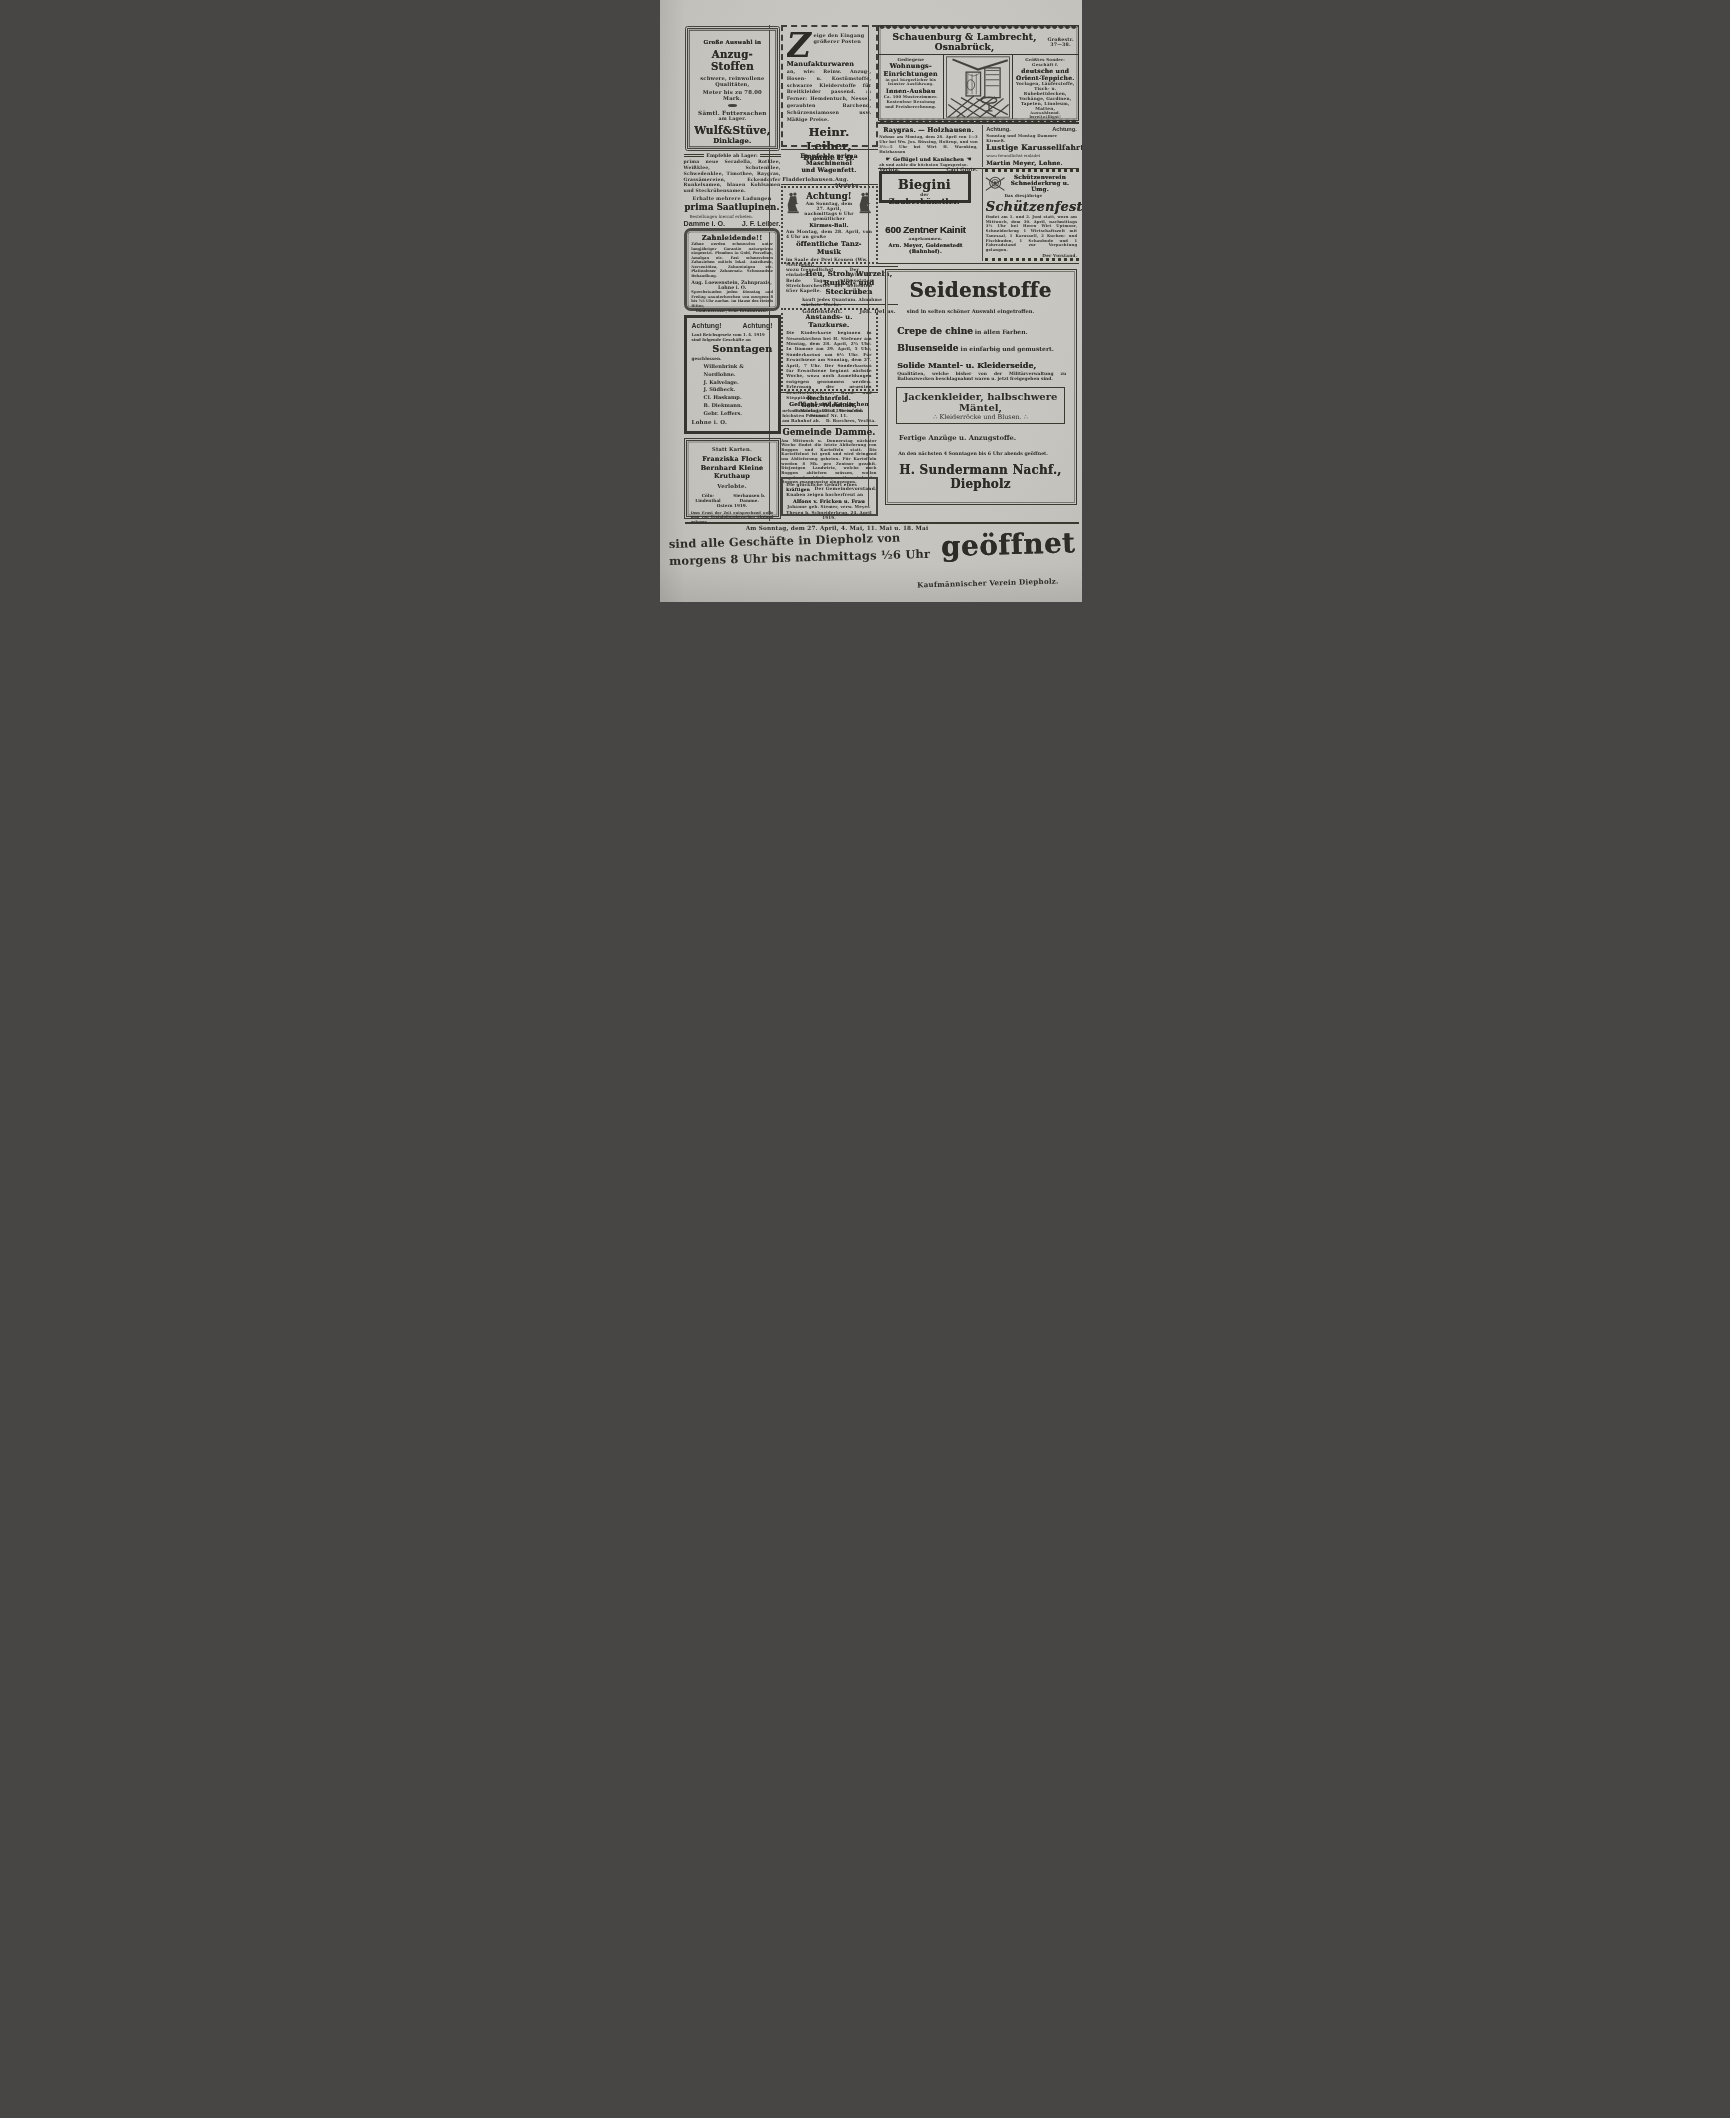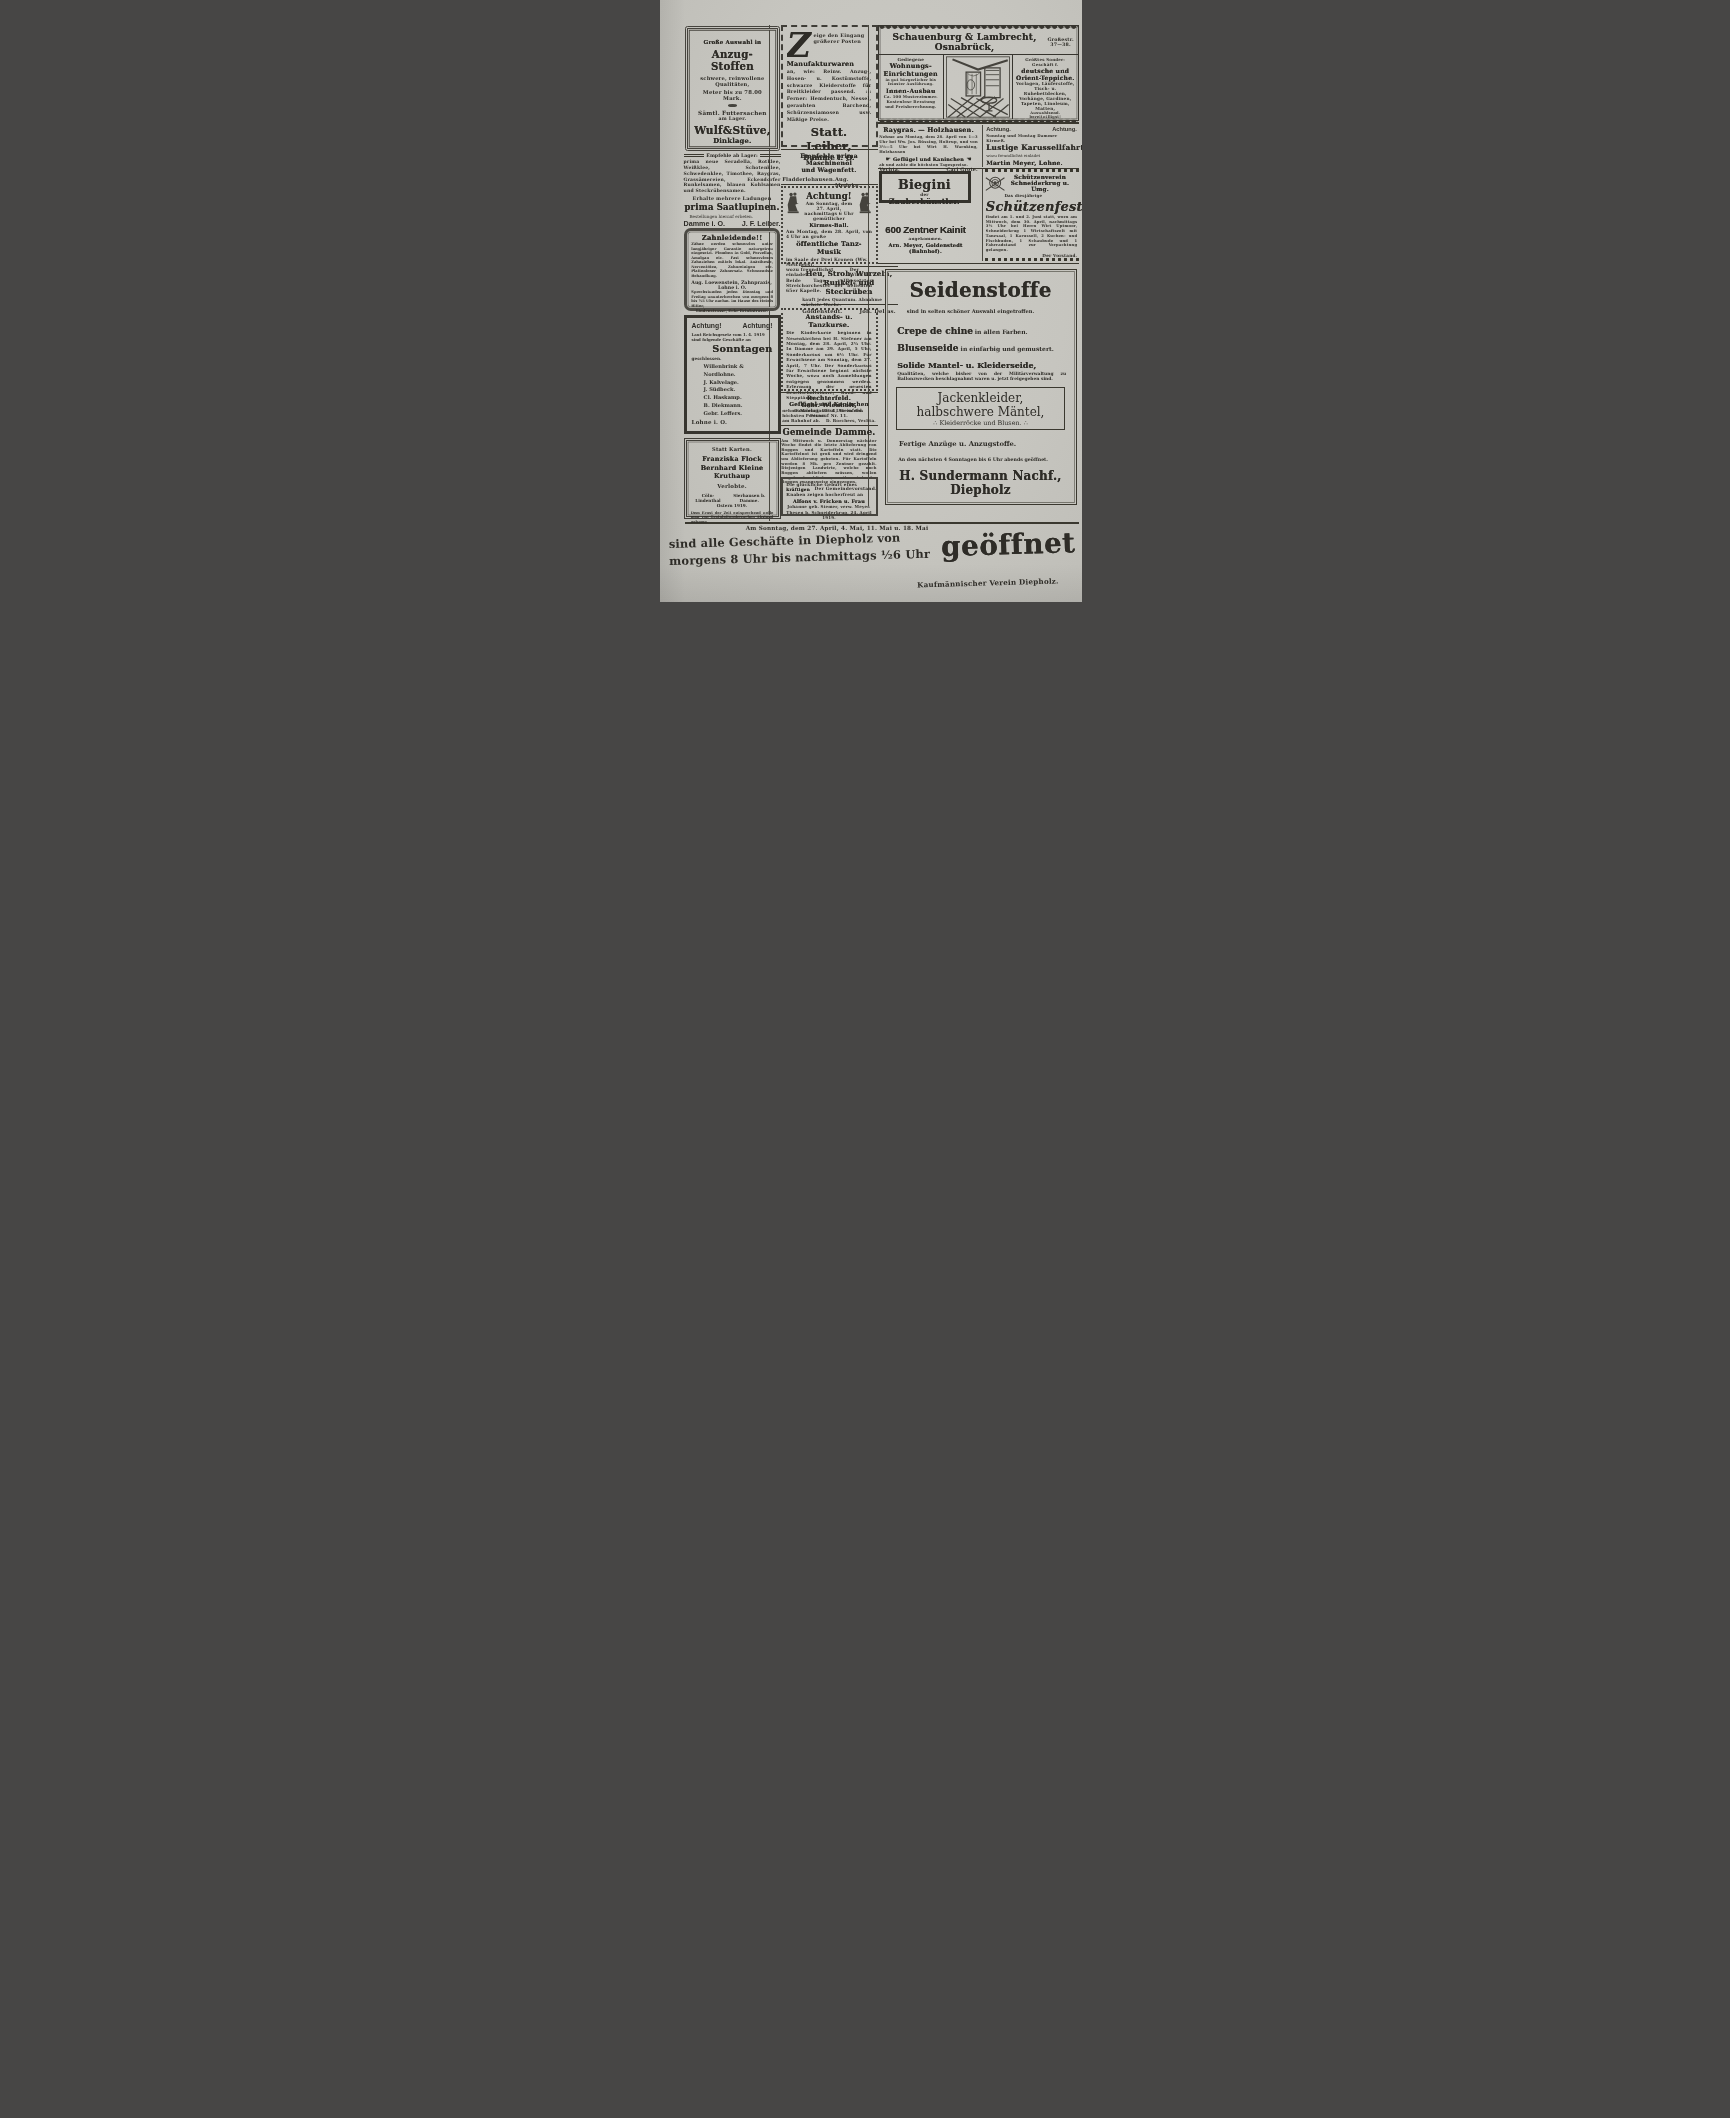--- a/index.html
+++ b/index.html
@@ -136,21 +136,21 @@
     </div>
 
     <div class="ad b-tiles" style="left:121px;top:25.4px;width:97px;height:122px;padding:4.2px 4.2px 2.5px;">
       <div style="overflow:hidden;">
         <span class="frak inkblur" style="float:left;font-size:33px;line-height:.8;font-style:italic;margin:1.7px 2.5px 0 0;">Z</span>
         <div class="frak" style="font-size:4.9px;">eige den Eingang</div>
         <div class="frak" style="font-size:4.9px;">größerer Posten</div>
         <div class="frak inkblur" style="font-size:6.4px;margin:1.7px 0 1.3px;">Manufakturwaren</div>
         <div class="frak j" style="font-size:4.7px;line-height:1.45;">an, wie: Reinw. Anzug-, Hosen- u. Kostümstoffe, schwarze Kleiderstoffe für Breitkleider passend. ::: Ferner: Hemdentuch, Nessel, gerauhten Barchend, Schürzensiamosen usw. Mäßige Preise.</div>
       </div>
-      <div class="c frak inkblur" style="font-size:11.4px;margin-top:1.7px;">Statt. Leiber,</div>
+      <div class="c frak inkblur" style="font-size:11.4px;margin-top:1.7px;">Heinr. Leiber,</div>
       <div class="c frak inkblur" style="font-size:7.2px;">Damme i. O.</div>
     </div>
 
     <div class="ad" style="left:121px;top:149px;width:97px;height:36px;border-top:1.3px double #3a382f;border-bottom:0.8px solid #3a382f;padding:2.1px 1.7px;">
       <div class="c frak inkblur" style="font-size:6.1px;">Empfehle prima Maschinenöl</div>
       <div class="c frak inkblur" style="font-size:6.1px;">und Wagenfett.</div>
       <div class="sig-row frak" style="font-size:5.1px;margin-top:2.5px;">
         <span>Fladderlohausen.</span>
         <span>Aug. Medeke.</span>
       </div>
@@ -336,21 +336,21 @@
       </div>
       <div style="margin:6.8px 0 0 2.5px;">
         <span class="inkblur" style="font-size:9px;font-weight:600;">Blusenseide</span>
         <span style="font-size:6px;font-weight:600;">in einfarbig und gemustert.</span>
       </div>
       <div style="margin:6.8px 0 0 2.5px;">
         <div class="inkblur" style="font-size:8px;font-weight:700;">Solide Mantel- u. Kleiderseide,</div>
         <div class="j" style="font-size:4.4px;font-weight:600;margin-top:0.8px;">Qualitäten, welche bisher von der Militärverwaltung zu Ballonzwecken beschlagnahmt waren u. jetzt freigegeben sind.</div>
       </div>
       <div class="c" style="border:0.8px solid #3a382f;margin:6.8px 1.7px 0;padding:2.5px 1.7px;">
-        <div style="font-size:12px;font-weight:400;">Jackenkleider, halbschwere Mäntel,</div>
+        <div style="font-size:10px;font-weight:700;">Jackenkleider, halbschwere Mäntel,</div>
         <div style="font-size:6.4px;font-weight:400;">
           <span>∴</span>
           <span>Kleiderröcke und Blusen.</span>
           <span>∴</span>
         </div>
       </div>
       <div style="font-size:6.8px;font-weight:600;margin:9.3px 0 0 4.2px;">Fertige Anzüge u. Anzugstoffe.</div>
       <div style="font-size:4.7px;font-weight:600;margin:9.3px 0 0 3.4px;">An den nächsten 4 Sonntagen bis 6 Uhr abends geöffnet.</div>
       <div class="c frak inkblur" style="font-size:12px;margin-top:7px;">H. Sundermann Nachf., Diepholz</div>
     </div>

